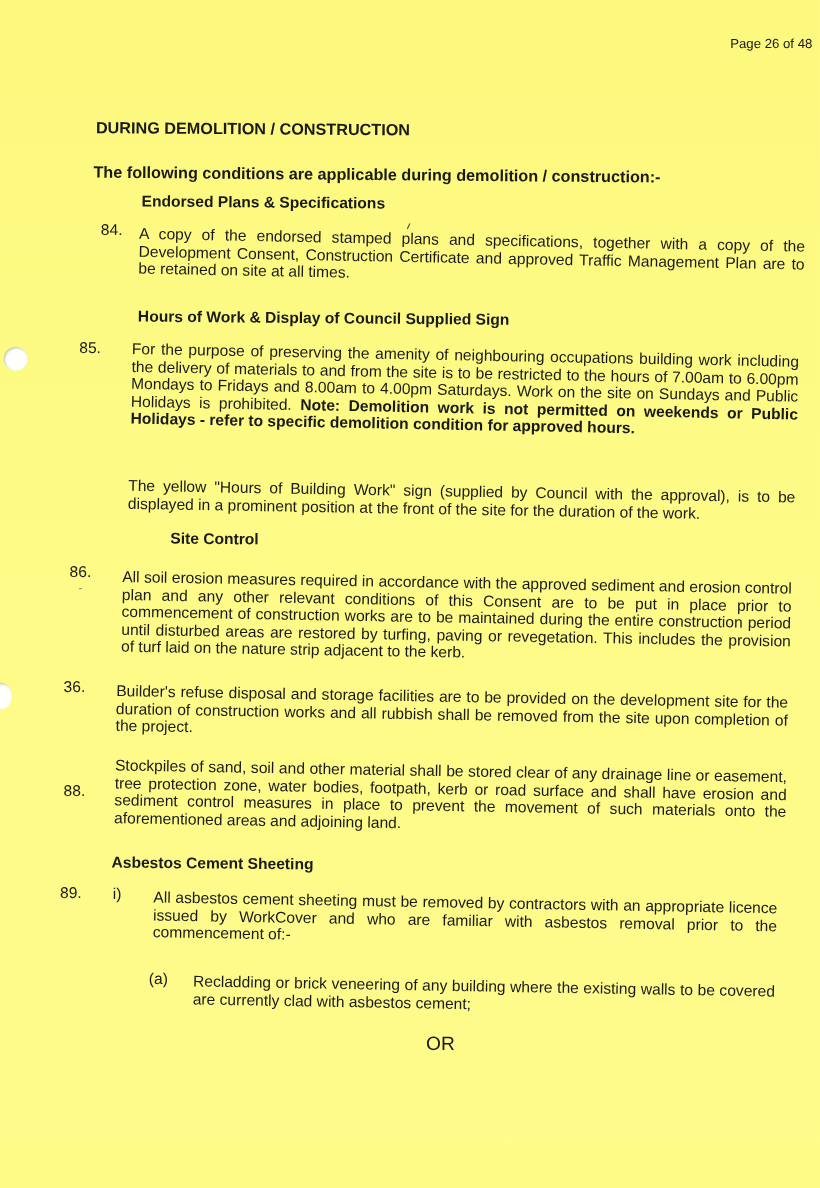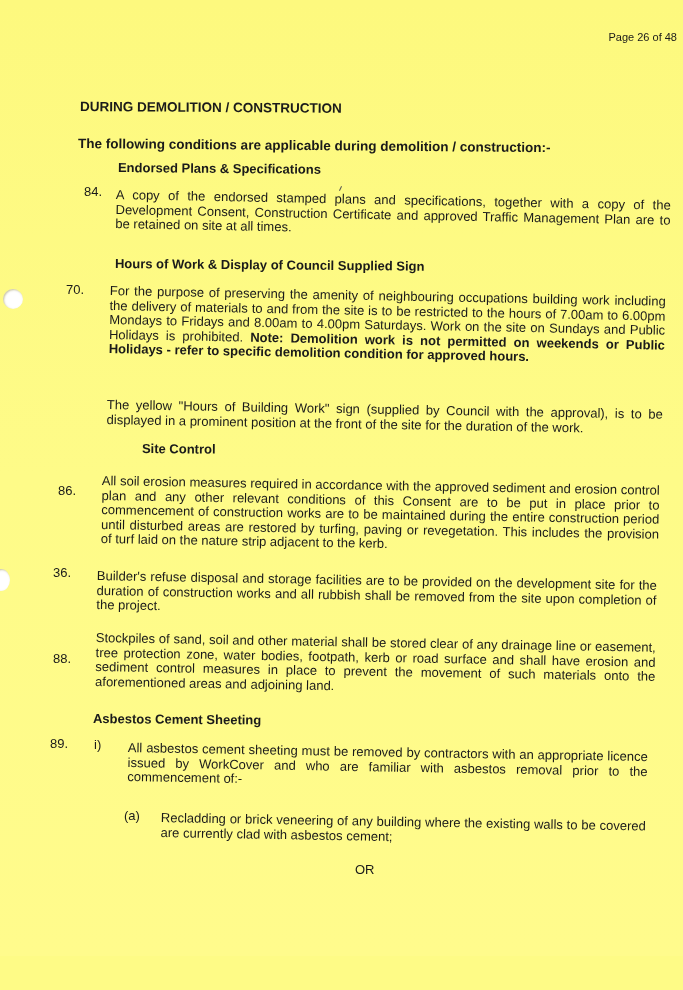--- a/index.html
+++ b/index.html
@@ -77,37 +77,37 @@
     }
     .n84 { left: 72px; top: 184px; margin-left: 12px; }
     .t84 { left: 116px; top: 188px; width: 555px; transform: rotate(1.1deg); }
 
     .n85 { left: 66px; top: 282px; }
     .t85 { left: 110px; top: 284px; width: 556px; transform: rotate(1.1deg); }
     .t85 b { font-weight: bold; }
 
     .t85b { left: 107px; top: 398px; width: 556px; transform: rotate(1.0deg); }
 
-    .n86 { left: 58px; top: 469px; margin-top: 14px; }
+    .n86 { left: 58px; top: 469px; }
     .t86 { left: 102px; top: 474px; width: 558px; transform: rotate(1.0deg); }
 
     .n87 { left: 53px; top: 565px; }
     .t87 { left: 97px; top: 569px; width: 560px; transform: rotate(1.0deg); }
 
     .n88 { left: 53px; top: 651px; }
     .t88 { left: 96px; top: 631px; width: 560px; transform: rotate(1.0deg); }
 
     .n89 { left: 50px; top: 736px; text-align: center; }
     .roman { left: 94px; top: 737px; font-size: 13px; }
     .t89 { left: 128px; top: 741px; width: 520px; transform: rotate(1.0deg); }
 
     .alpha { left: 124px; top: 808px; font-size: 13px; }
     .ta { left: 161px; top: 811px; width: 485px; transform: rotate(1.0deg); }
 
-    .or-text { left: 355px; top: 862px; font-size: 13px; text-align: center; }
+    .or-text { left: 355px; top: 862px; font-size: 16px; text-align: center; }
 
     .tick-mark {
       position: absolute;
       left: 340px; top: 186px;
       width: 1px; height: 5px;
       background: #555;
       transform: rotate(25deg);
     }
     .dot-mark {
       position: absolute;
@@ -131,21 +131,21 @@
 
     <div class="abs subhead sh-endorsed">Endorsed Plans &amp; Specifications</div>
 
     <div class="tick-mark"></div>
 
     <div class="abs cond-num n84">84.</div>
     <div class="abs cond-text t84">A copy of the endorsed stamped plans and specifications, together with a copy of the Development Consent, Construction Certificate and approved Traffic Management Plan are to be retained on site at all times.</div>
 
     <div class="abs subhead sh-hours">Hours of Work &amp; Display of Council Supplied Sign</div>
 
-    <div class="abs cond-num n85">70.</div>
+    <div class="abs cond-num n85">85.</div>
     <div class="abs cond-text t85">
       <span>For the purpose of preserving the amenity of neighbouring occupations building work including the delivery of materials to and from the site is to be restricted to the hours of 7.00am to 6.00pm Mondays to Fridays and 8.00am to 4.00pm Saturdays. Work on the site on Sundays and Public Holidays is prohibited.</span>
       <b>Note:  Demolition work is not permitted on weekends or Public Holidays - refer to specific demolition condition for approved hours.</b>
     </div>
     <div class="abs cond-text t85b">The yellow "Hours of Building Work" sign (supplied by Council with the approval), is to be displayed in a prominent position at the front of the site for the duration of the work.</div>
 
     <div class="abs subhead sh-site">Site Control</div>
 
     <div class="dot-mark"></div>
 

